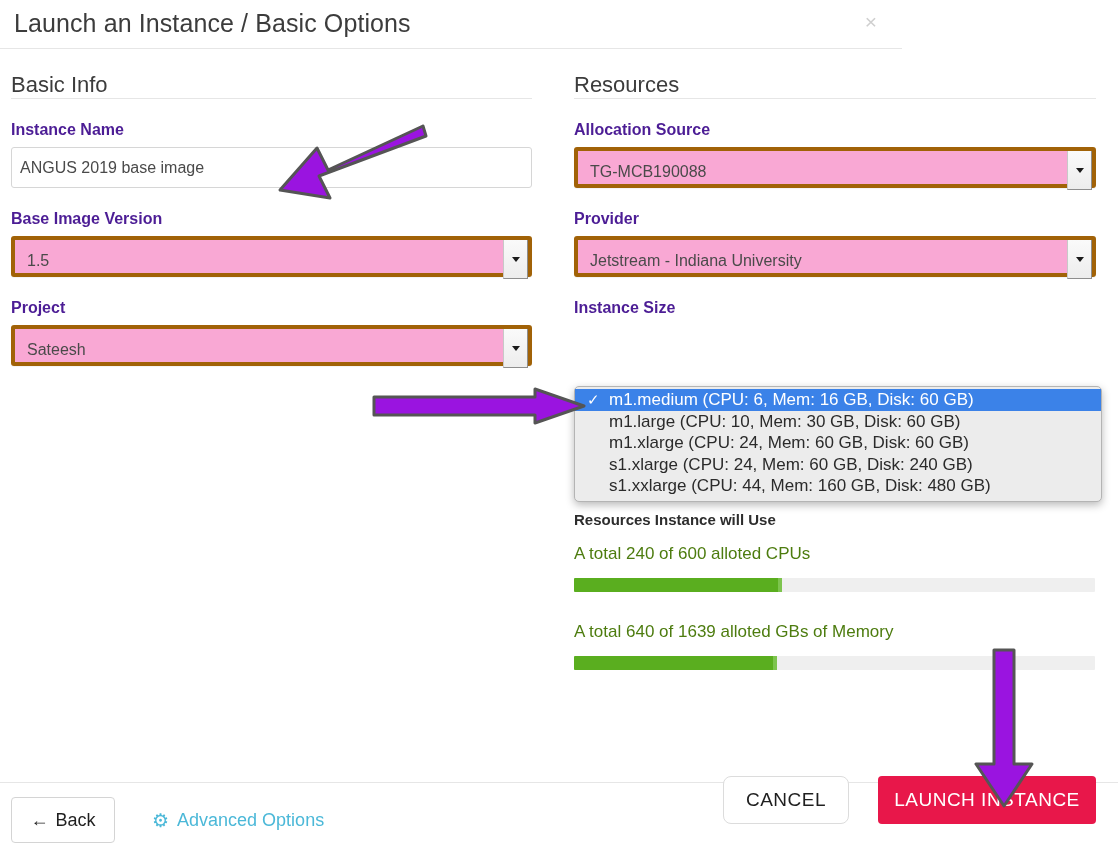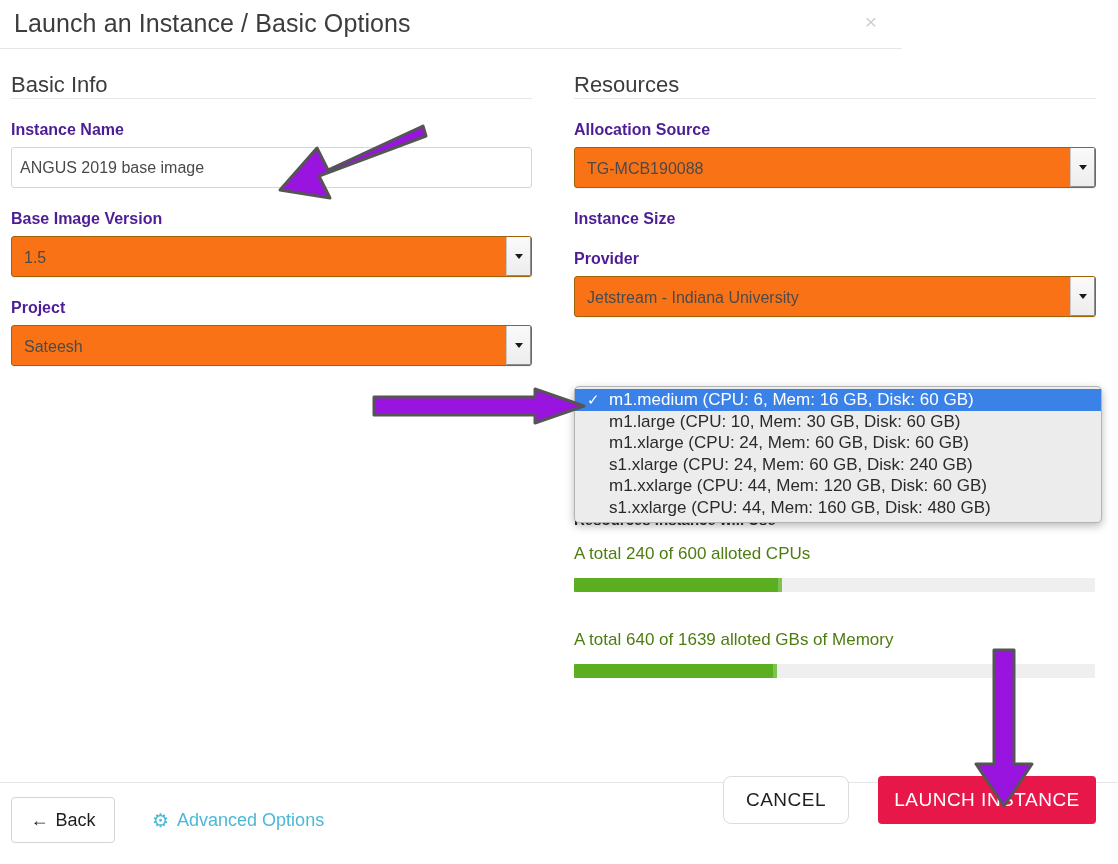--- a/index.html
+++ b/index.html
@@ -84,22 +84,22 @@
     border: 1px solid #d6d6d6;
     border-radius: 3px;
     outline: none;
   }
 
   
   .select-wrap {
     position: relative;
     width: 100%;
     height: 41px;
-    background: #f97316;
-    border: 1px solid #a16207;
+    background: #f9a8d4;
+    border: 4px solid #a16207;
     border-radius: 3px;
     box-shadow: 0 1px 1px rgba(0,0,0,0.05);
   }
   .select-value {
     position: absolute;
     left: 12px; top: 0;
     right: 34px;
     height: 41px;
     line-height: 41px;
     font-size: 16px;
@@ -298,52 +298,51 @@
 
     <div class="field">
       <div class="field-label">Allocation Source</div>
       <div class="select-wrap">
         <div class="select-value">TG-MCB190088</div>
         <div class="select-btn"></div>
       </div>
     </div>
 
     <div class="field">
-      <div class="field-label">Instance Size</div>
-    </div>
-
-    <div class="field">
       <div class="field-label">Provider</div>
       <div class="select-wrap">
         <div class="select-value">Jetstream - Indiana University</div>
         <div class="select-btn"></div>
       </div>
     </div>
 
+    <div class="field">
+      <div class="field-label">Instance Size</div>
+    </div>
+
     <div style="margin-top:194px;">
       <div class="usage-title">Resources Instance will Use</div>
 
       <div class="usage-line">A total 240 of 600 alloted CPUs</div>
       <div class="bar-track">
         <div class="bar-fill" id="cpu-fill" style="width: 40%;"></div>
       </div>
 
-      <div class="usage-line" style="margin-top:38px;">A total 640 of 1639 alloted GBs of Memory</div>
+      <div class="usage-line" style="margin-top:30px;">A total 640 of 1639 alloted GBs of Memory</div>
       <div class="bar-track">
         <div class="bar-fill" id="mem-fill" style="width: 39%;"></div>
       </div>
     </div>
   </div>
 
   <div class="popup" id="size-popup">
       <div class="popup-item selected"><span class="popup-check">✓</span><span>m1.medium (CPU: 6, Mem: 16 GB, Disk: 60 GB)</span></div>
       <div class="popup-item"><span>m1.large (CPU: 10, Mem: 30 GB, Disk: 60 GB)</span></div>
       <div class="popup-item"><span>m1.xlarge (CPU: 24, Mem: 60 GB, Disk: 60 GB)</span></div>
       <div class="popup-item"><span>s1.xlarge (CPU: 24, Mem: 60 GB, Disk: 240 GB)</span></div>
-      <div class="popup-item"><span>m1.xxlarge (CPU: 44, Mem: 120 GB, Disk: 60 GB)</span></div>
       <div class="popup-item"><span>s1.xxlarge (CPU: 44, Mem: 160 GB, Disk: 480 GB)</span></div>
     </div>
 
   <div class="modal-footer">
     <button class="btn-back">
       <span>←</span>
       <span>Back</span>
     </button>
 
     <div class="adv-link">

